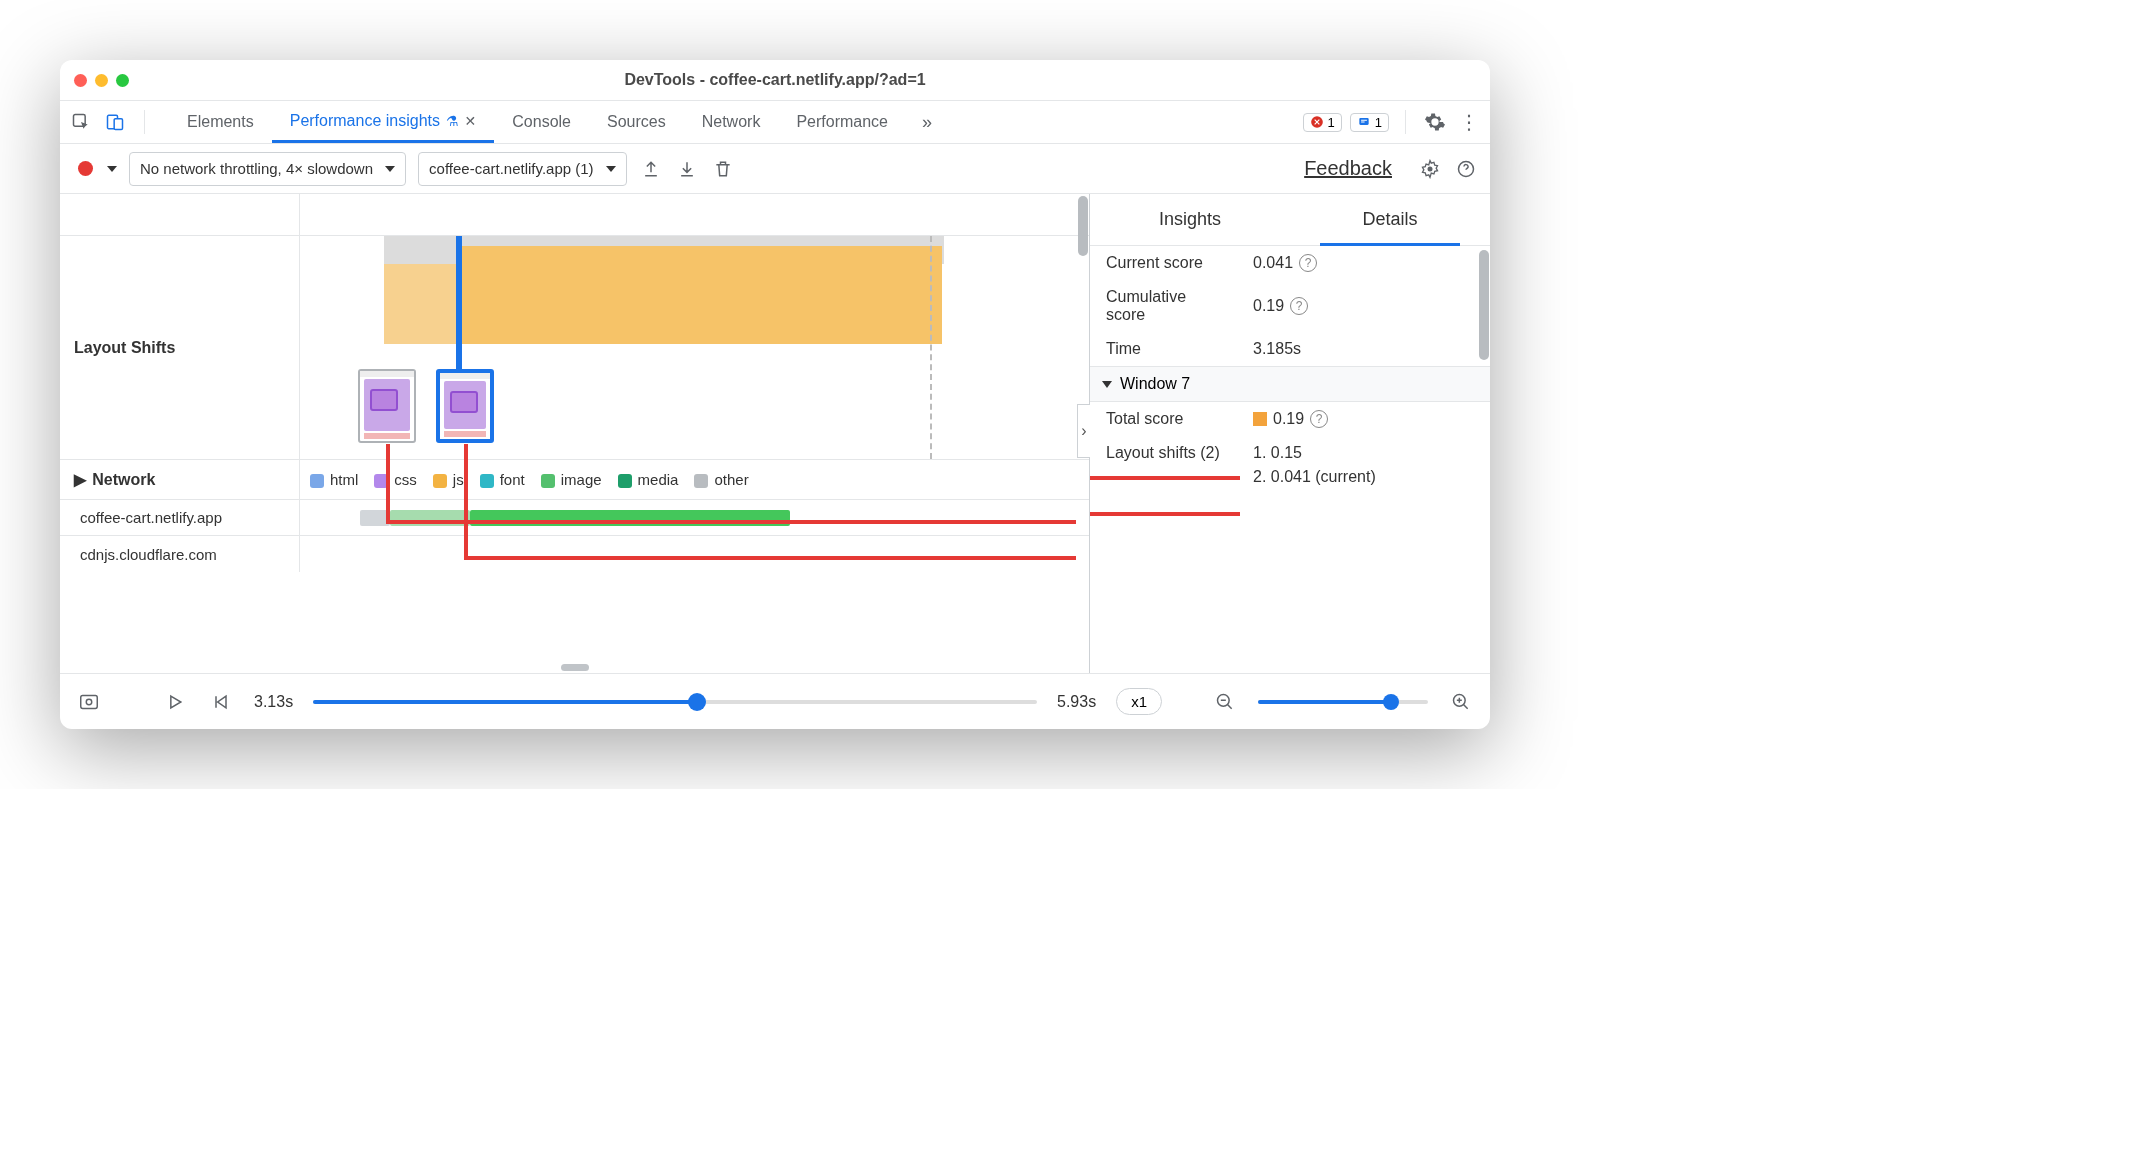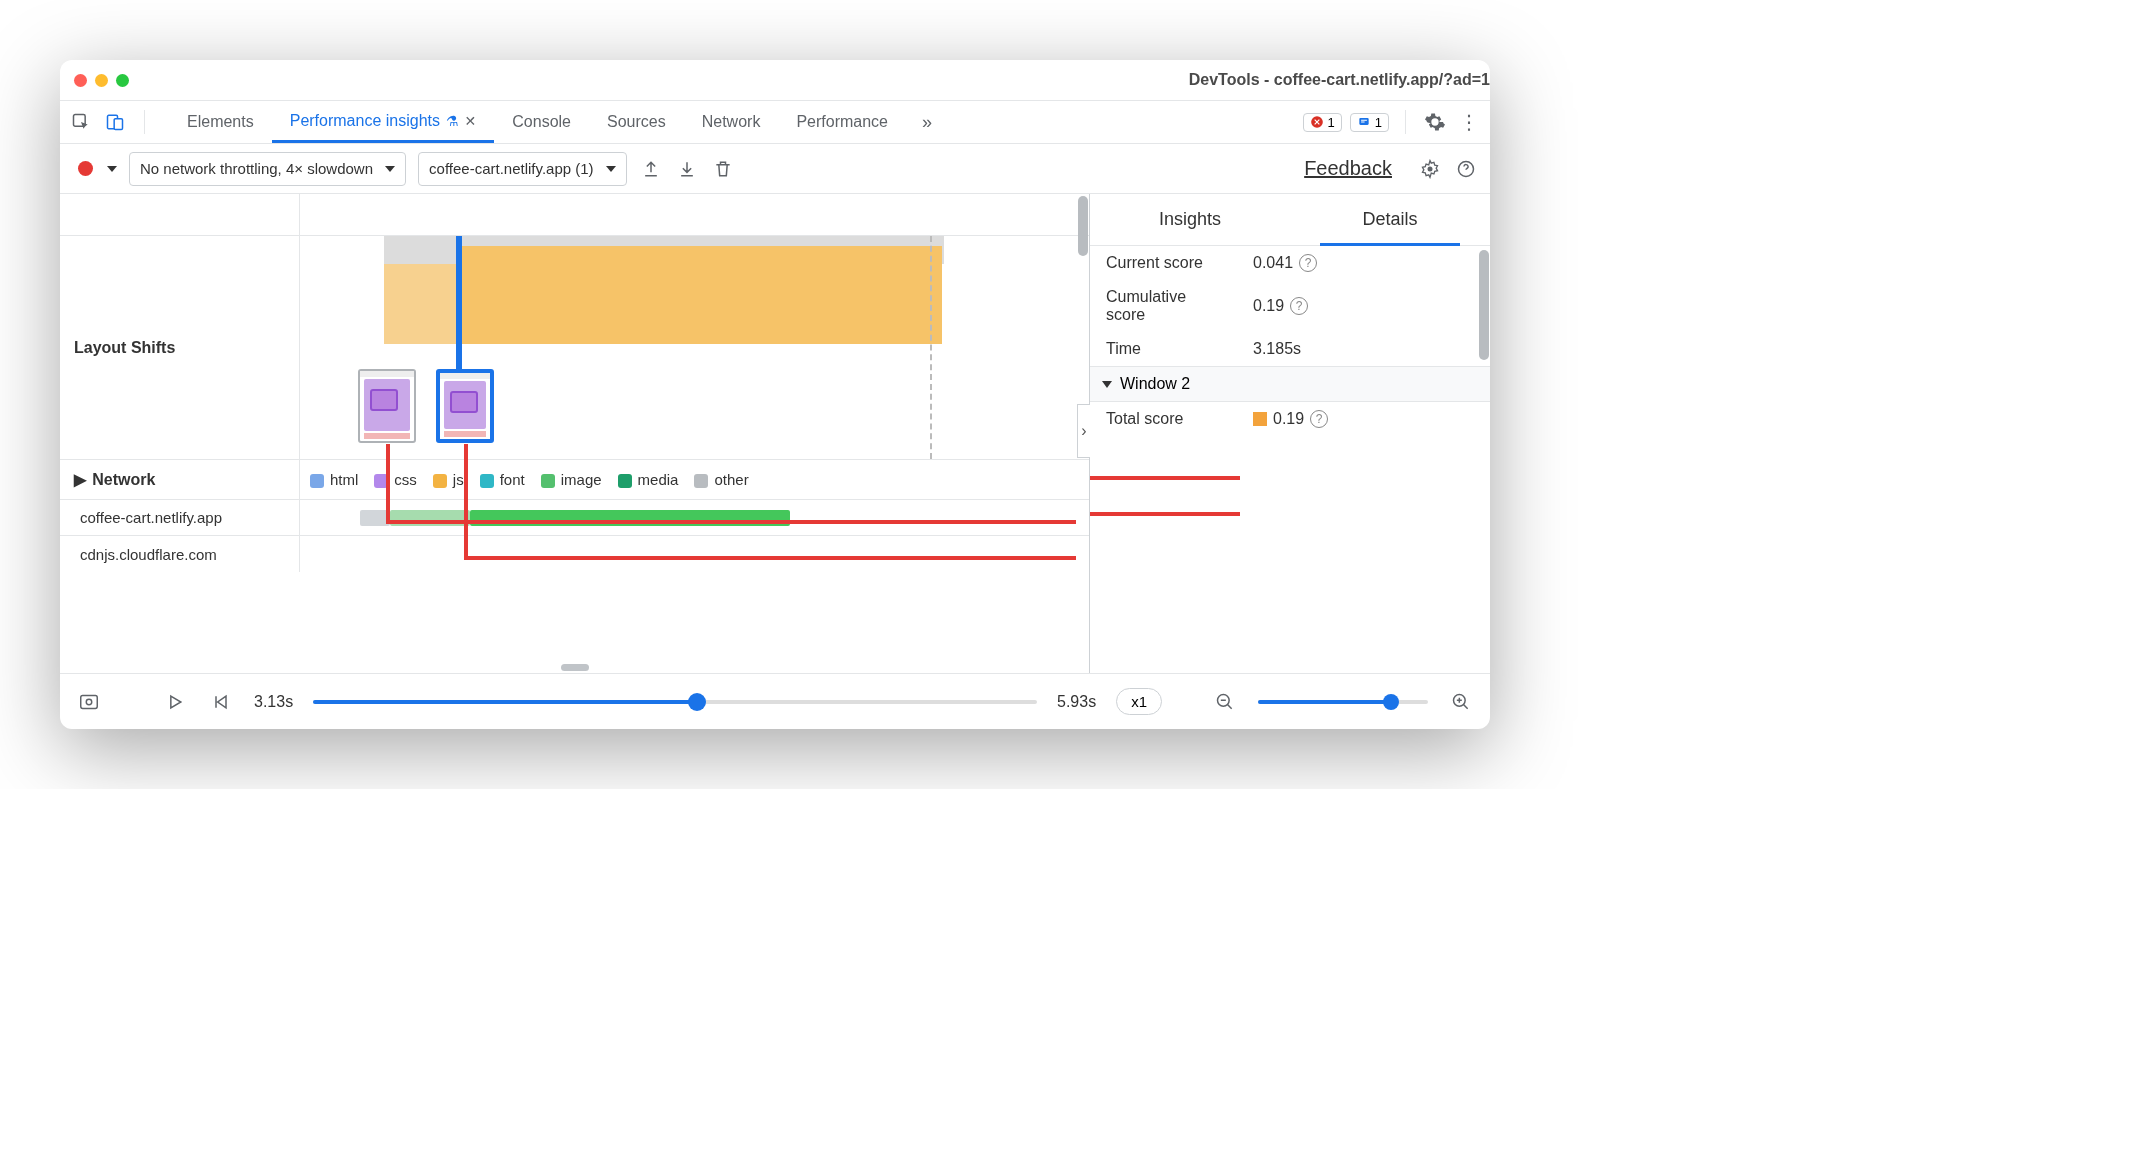--- a/index.html
+++ b/index.html
@@ -20,21 +20,21 @@
   .window{
     width:1430px;height:669px;background:#fff;border-radius:12px;
     box-shadow:0 20px 80px rgba(0,0,0,0.35);display:flex;flex-direction:column;
     overflow:hidden;position:relative;
   }
   
   .titlebar{height:40px;display:flex;align-items:center;padding:0 14px;position:relative;}
   .traffic{display:flex;gap:8px;}
   .tl{width:13px;height:13px;border-radius:50%;}
   .tl.r{background:#ff5f57;} .tl.y{background:#febc2e;} .tl.g{background:#28c840;}
-  .title{position:absolute;left:0;right:0;text-align:right;font-weight:600;font-size:16px;color:#4a4a4a;pointer-events:none;}
+  .title{position:absolute;left:0;right:0;text-align:center;font-weight:600;font-size:16px;color:#4a4a4a;pointer-events:none;}
   
   .toolbar{height:44px;border-top:1px solid var(--border-light);border-bottom:1px solid var(--border-light);
     display:flex;align-items:center;padding:0 8px;gap:8px;}
   .tb-sep{width:1px;height:24px;background:var(--border-light);margin:0 8px;}
   .tb-icon{width:26px;height:26px;display:flex;align-items:center;justify-content:center;color:#5f6368;cursor:pointer;}
   .tabs{display:flex;align-items:stretch;height:100%;gap:0;margin-left:8px;}
   .tab{padding:0 18px;display:flex;align-items:center;gap:6px;font-size:16px;color:#5f6368;cursor:pointer;}
   .tab.active{color:var(--blue);border-bottom:3px solid var(--blue);}
   .tab .close{font-size:14px;color:#5f6368;}
   .flask{font-size:14px;}
@@ -353,30 +353,37 @@
           </div>
       </div>
       <div class="kv-row">
         <div class="k">Time</div>
         <div class="v">
             <span>3.185s</span>
           </div>
       </div>
       <div class="section-head">
         <span class="tri"></span>
-        <span>Window 2</span>
+        <span>Window 7</span>
       </div>
       <div class="kv-row">
         <div class="k">Total score</div>
         <div class="v">
             <span class="orange-sq"></span>
             <span>0.19</span>
             <span class="help-circ">?</span>
           </div>
       </div>
+      <div class="kv-row" style="align-items:flex-start;">
+        <div class="k">Layout shifts (2)</div>
+        <div class="v" style="flex-direction:column;align-items:flex-start;gap:6px;">
+          <span>1. 0.15</span>
+          <span>2. 0.041 (current)</span>
+        </div>
+      </div>
 
       <div class="red-line" style="left:0;top:282px;height:4px;width:150px;"></div>
       <div class="red-line" style="left:0;top:318px;height:4px;width:150px;"></div>
       <div style="position:absolute;right:1px;top:56px;width:10px;height:110px;background:#b8bcc0;border-radius:5px;"></div>
     </div>
 
   </div>
 
   <div class="playbar">
     <div class="pb-icon">

